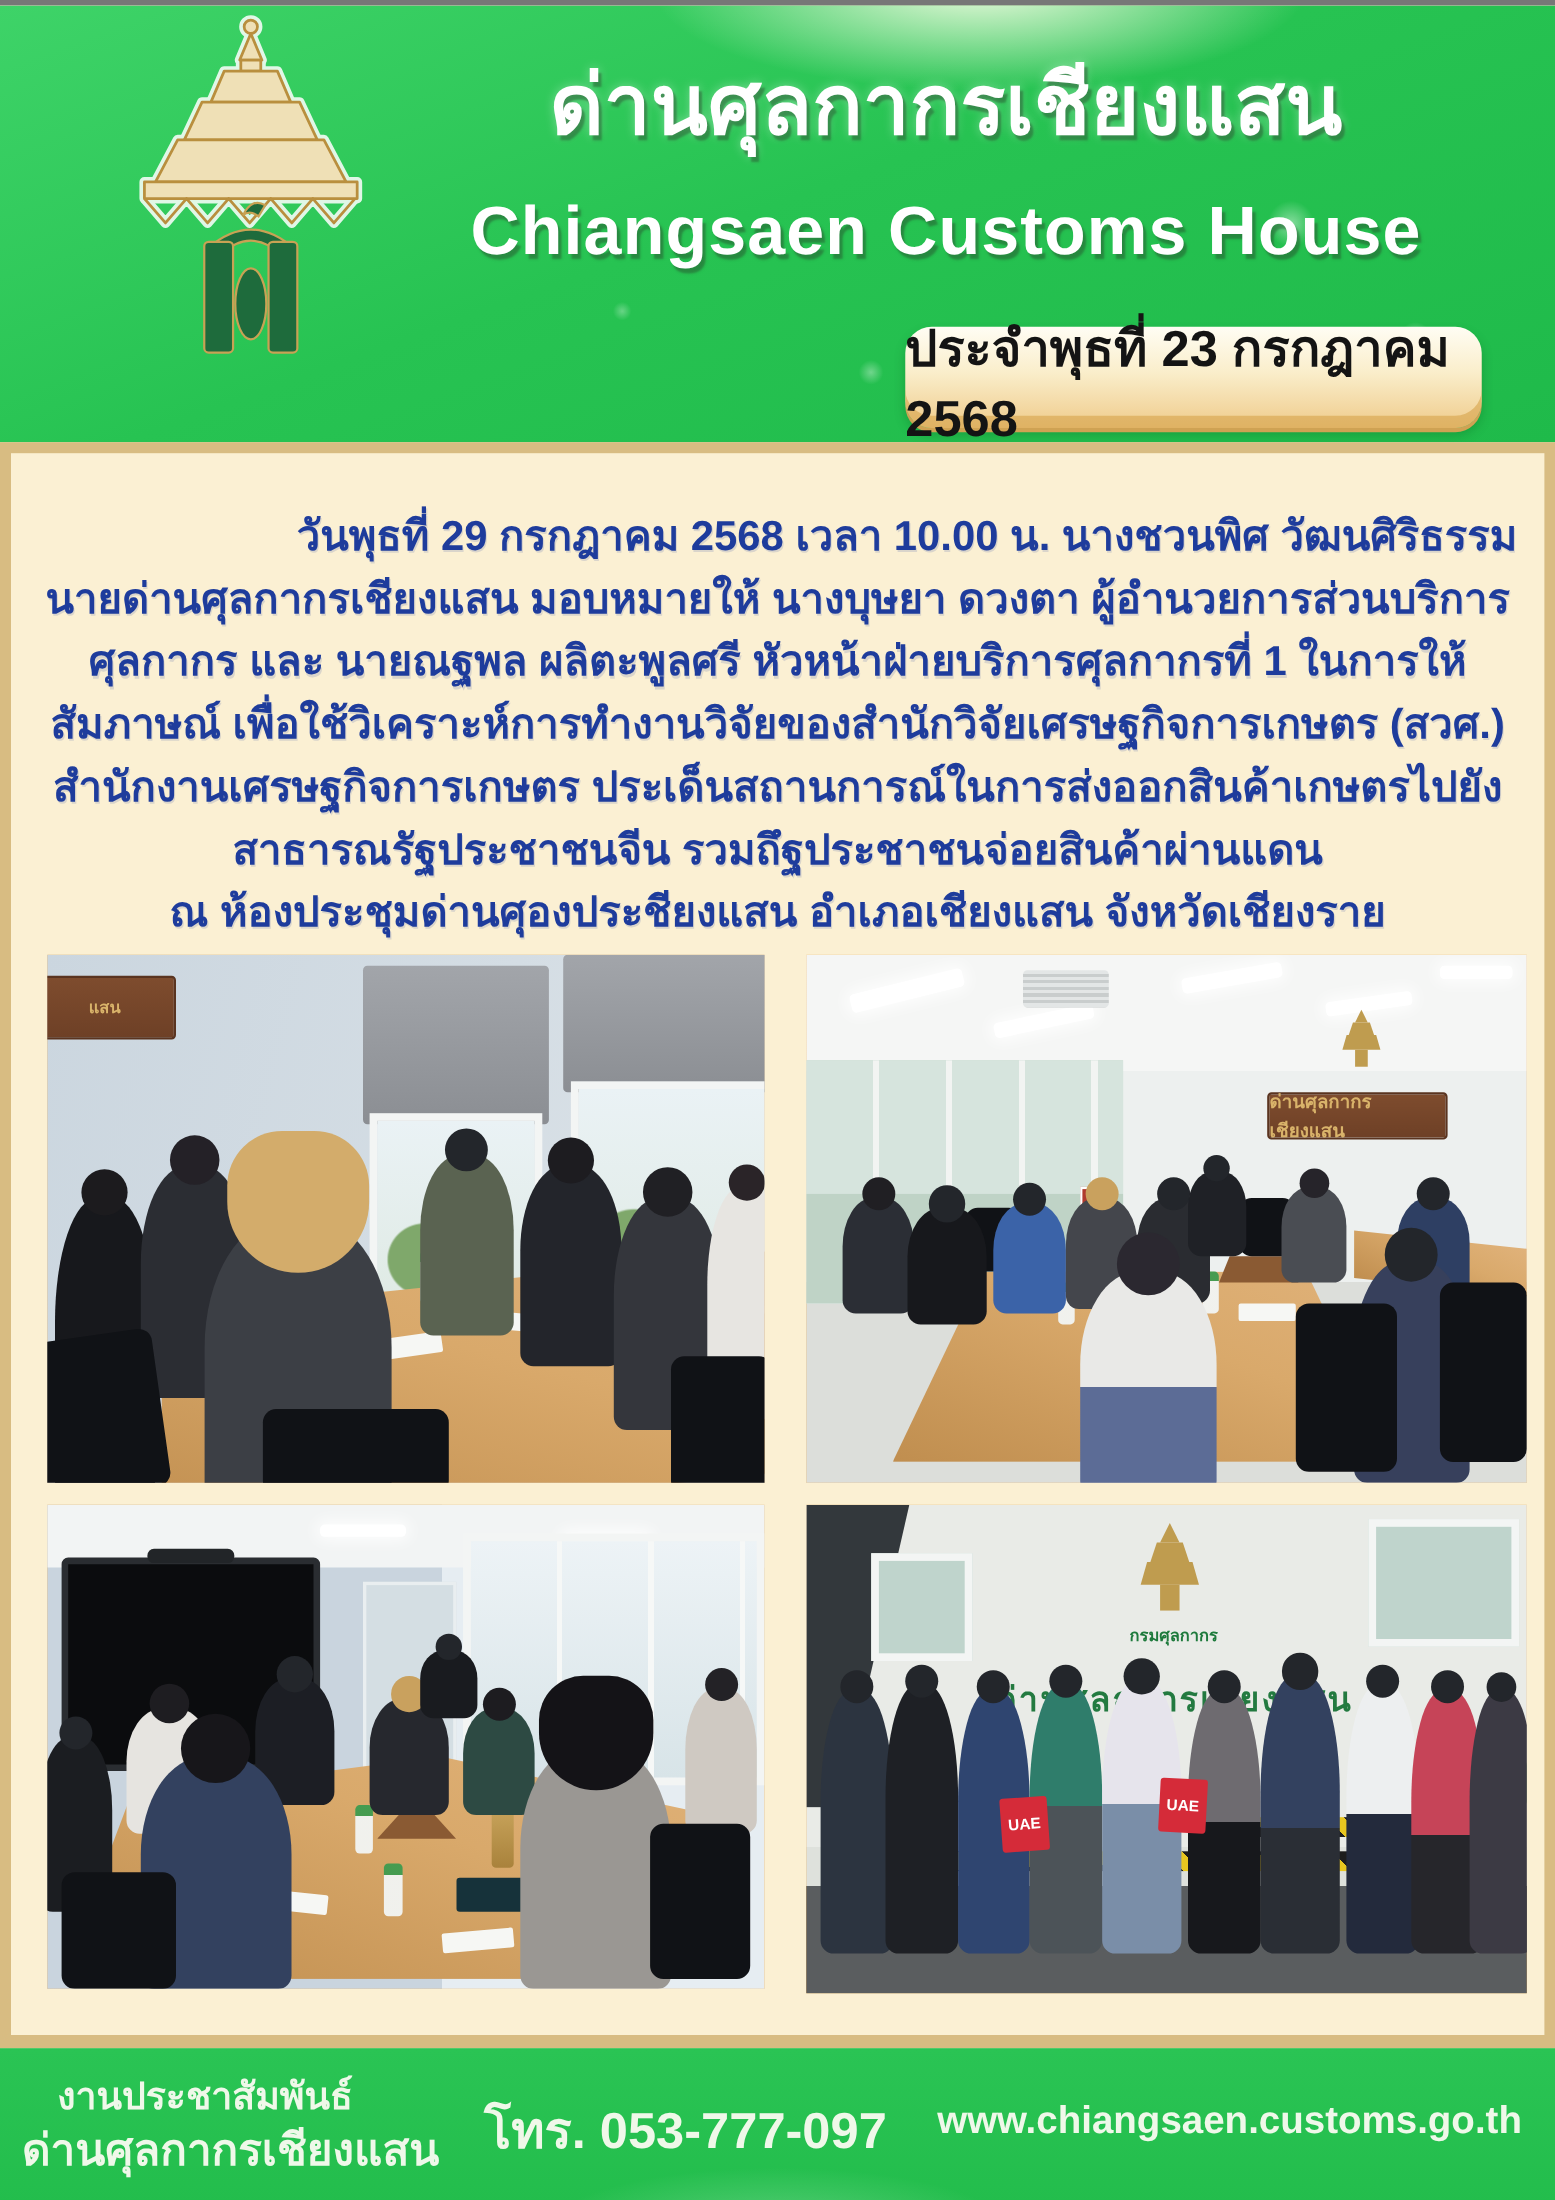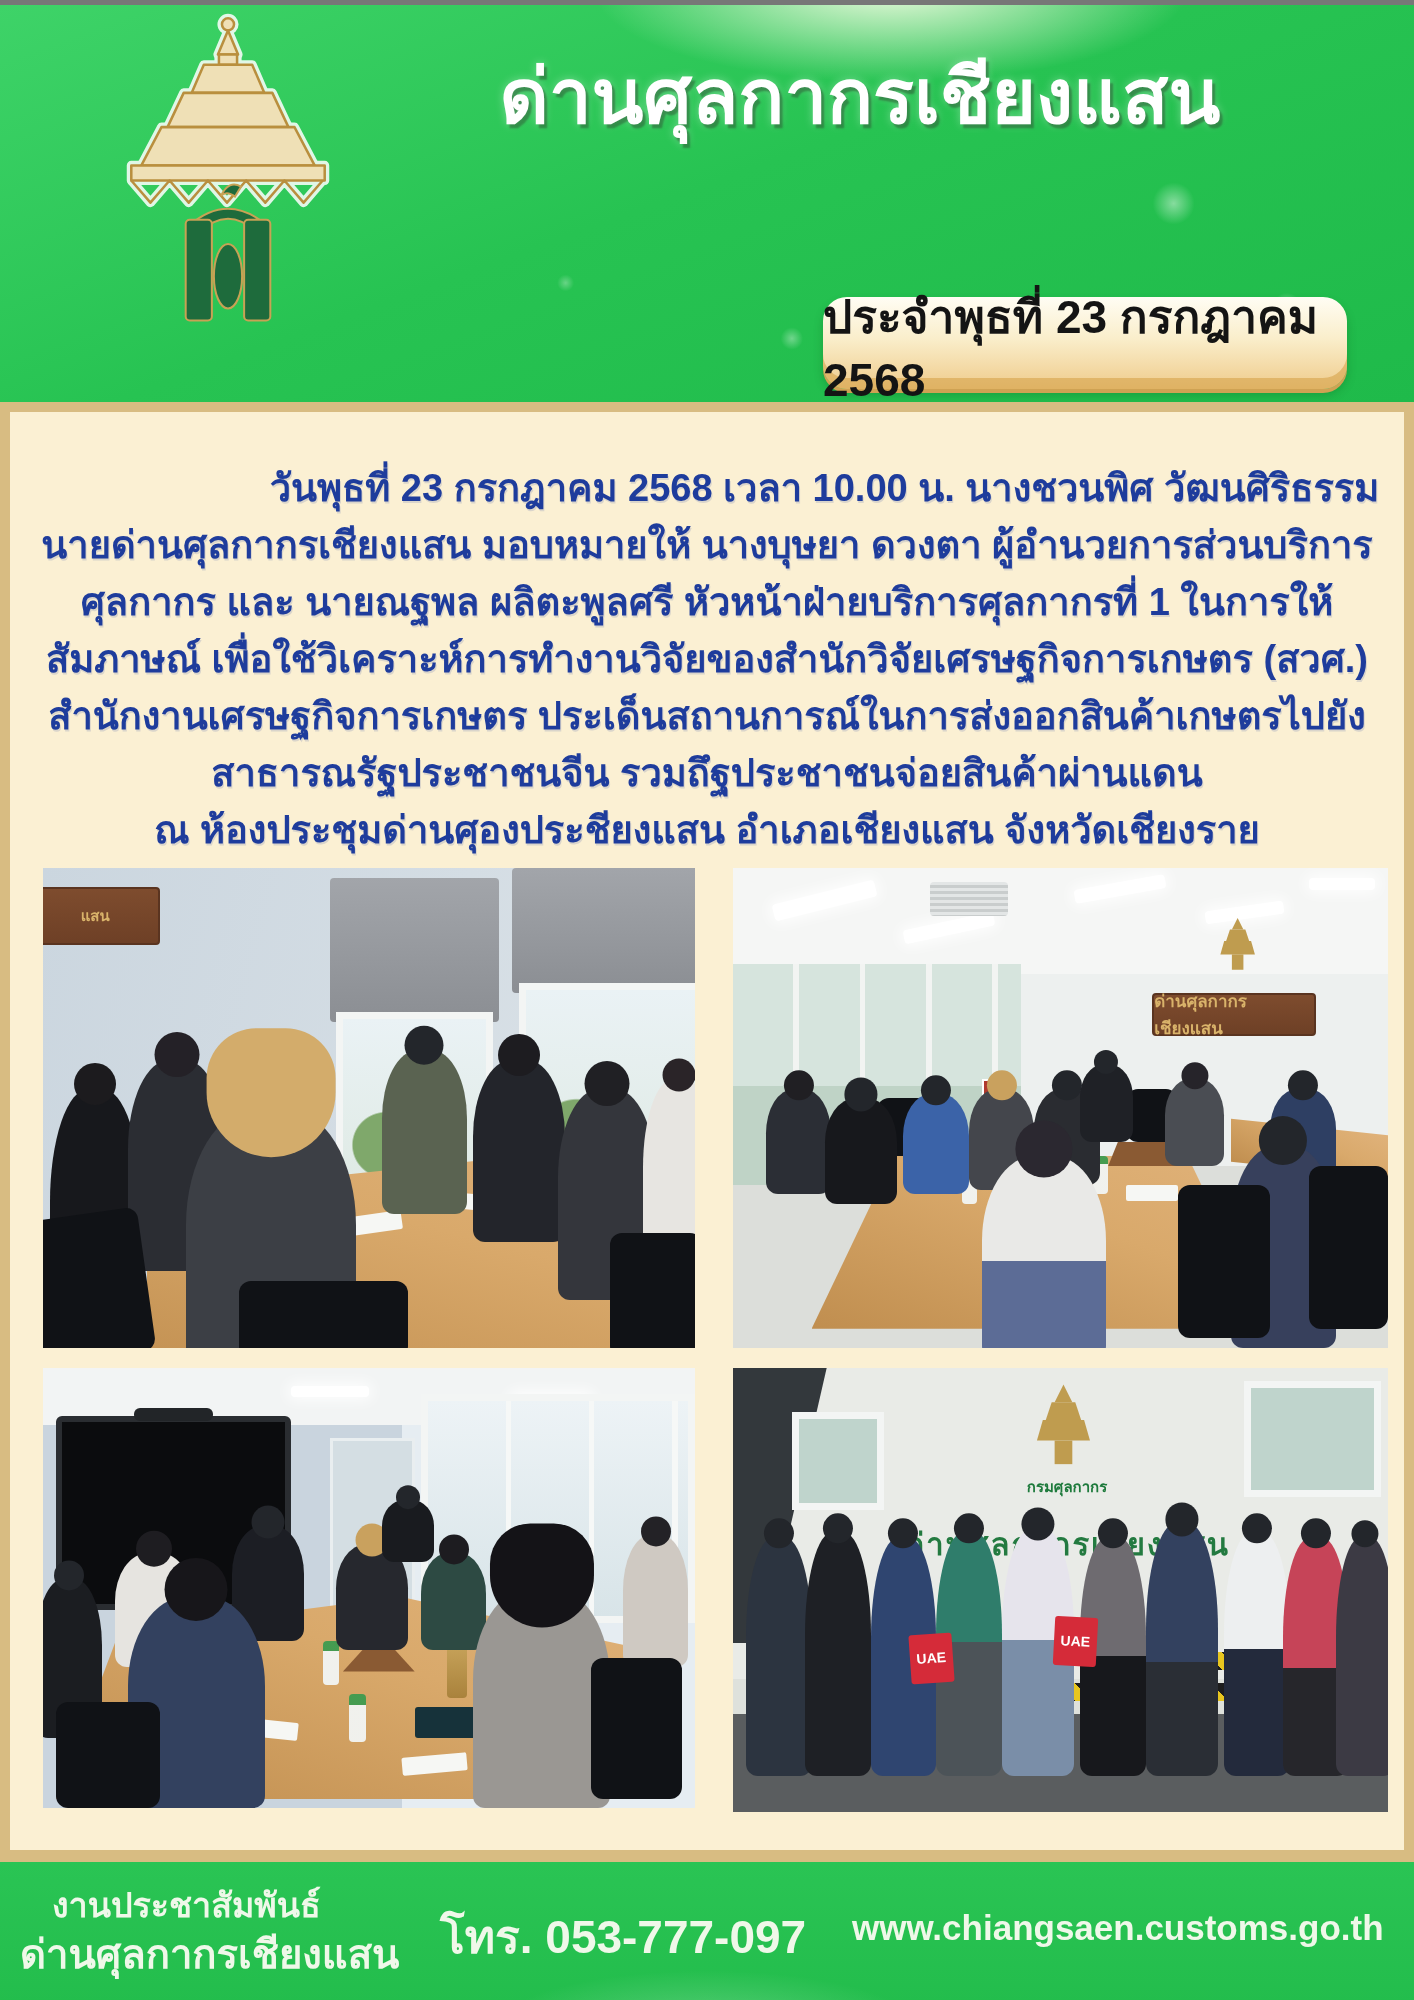--- a/index.html
+++ b/index.html
@@ -100,30 +100,31 @@
       <g fill="#1E6B3C" stroke="#C8A254" stroke-width="2">
         <path d="M128 182 q8 -16 20 -9 l-6 10 q-8 -6 -14 -1 z"></path>
         <path d="M96 212 Q135 178 174 212 l-9 8 Q135 190 105 220 z"></path>
         <rect x="93" y="206" width="26" height="100" rx="4"></rect>
         <rect x="151" y="206" width="26" height="100" rx="4"></rect>
         <ellipse cx="135" cy="262" rx="14" ry="32"></ellipse>
       </g>
     </svg>
     <div class="titles">
       <div class="title-th">ด่านศุลกากรเชียงแสน</div>
+      <div class="title-en">Chiangsaen Customs House</div>
     </div>
     <div class="date-pill">ประจำพุธที่ 23 กรกฎาคม 2568</div>
   </div>
 
   <div class="frame">
     <div class="card"></div>
   </div>
 
   <div class="article">
-    <div class="ln indent">วันพุธที่ 23 กรกฎาคม 2568 เวลา 10.00 น. นางชวนพิศ วัฒนศิริธรรม</div>
+    <div class="ln indent">วันพุธที่ 29 กรกฎาคม 2568 เวลา 10.00 น. นางชวนพิศ วัฒนศิริธรรม</div>
     <div class="ln">นายด่านศุลกากรเชียงแสน มอบหมายให้ นางบุษยา ดวงตา ผู้อำนวยการส่วนบริการ</div>
     <div class="ln">ศุลกากร และ นายณฐพล ผลิตะพูลศรี หัวหน้าฝ่ายบริการศุลกากรที่ 1 ในการให้</div>
     <div class="ln">สัมภาษณ์ เพื่อใช้วิเคราะห์การทำงานวิจัยของสำนักวิจัยเศรษฐกิจการเกษตร (สวศ.)</div>
     <div class="ln">สำนักงานเศรษฐกิจการเกษตร ประเด็นสถานการณ์ในการส่งออกสินค้าเกษตรไปยัง</div>
     <div class="ln">สาธารณรัฐประชาชนจีน รวมถึฐประชาชนจ่อยสินค้าผ่านแดน</div>
     <div class="ln">ณ ห้องประชุมด่านศุองประชียงแสน อำเภอเชียงแสน จังหวัดเชียงราย</div>
   </div>
 
   <div class="photo" style="left:43px;top:863px;width:652px;height:480px;">
     <div class="scene" style="background:linear-gradient(105deg,#CBD6DF 0%,#D4DDE4 55%,#DEE4E8 100%);">

